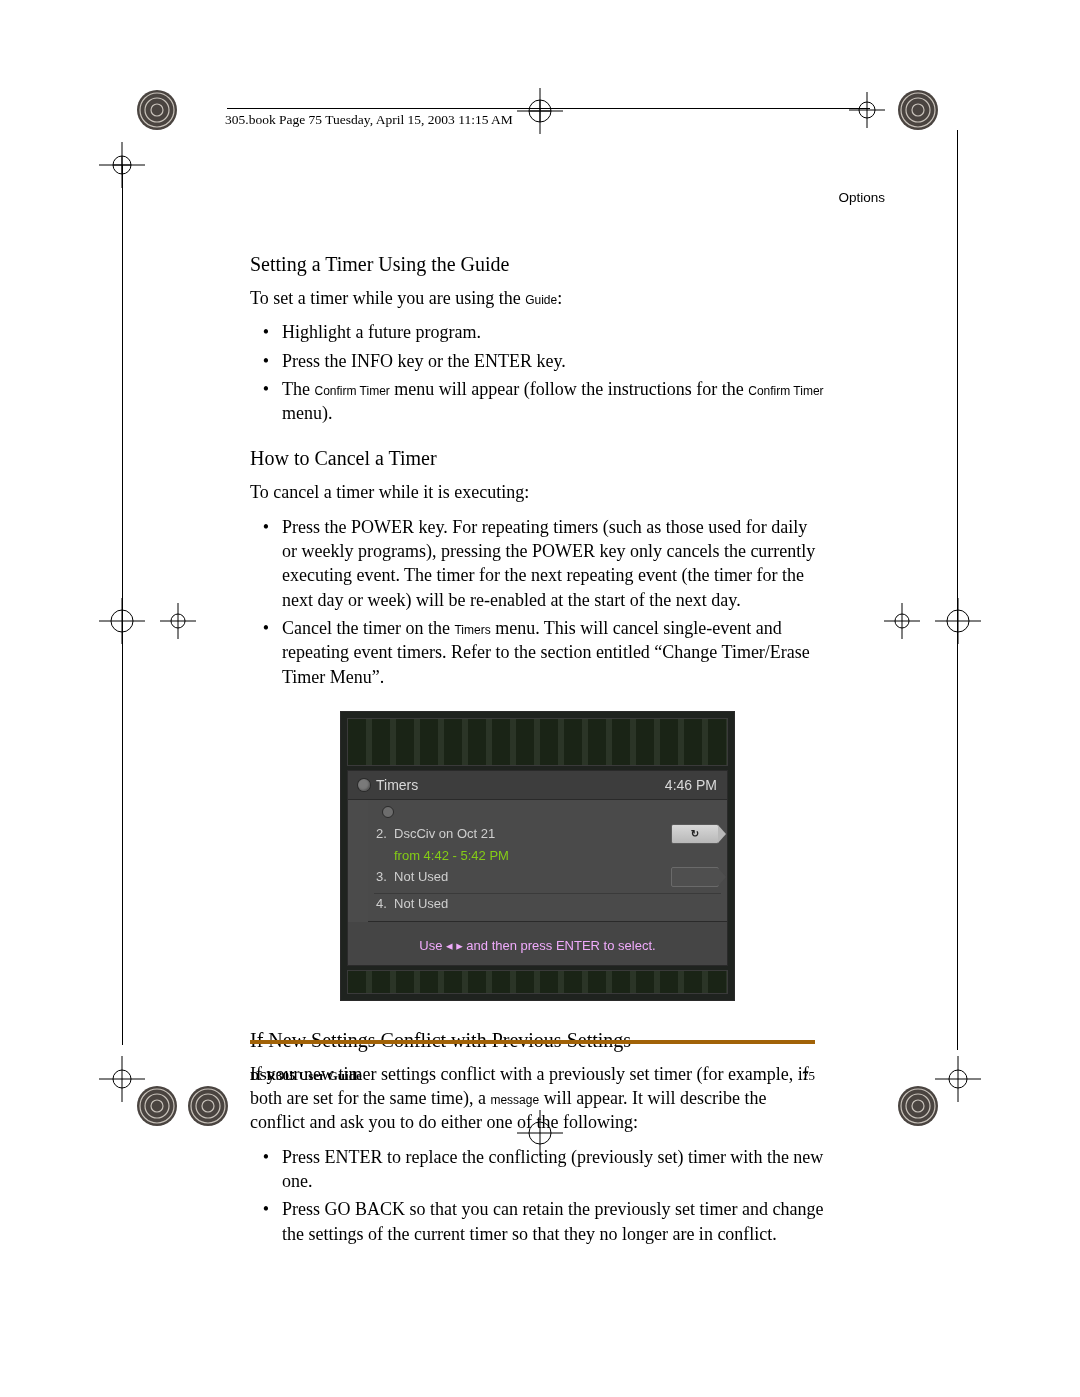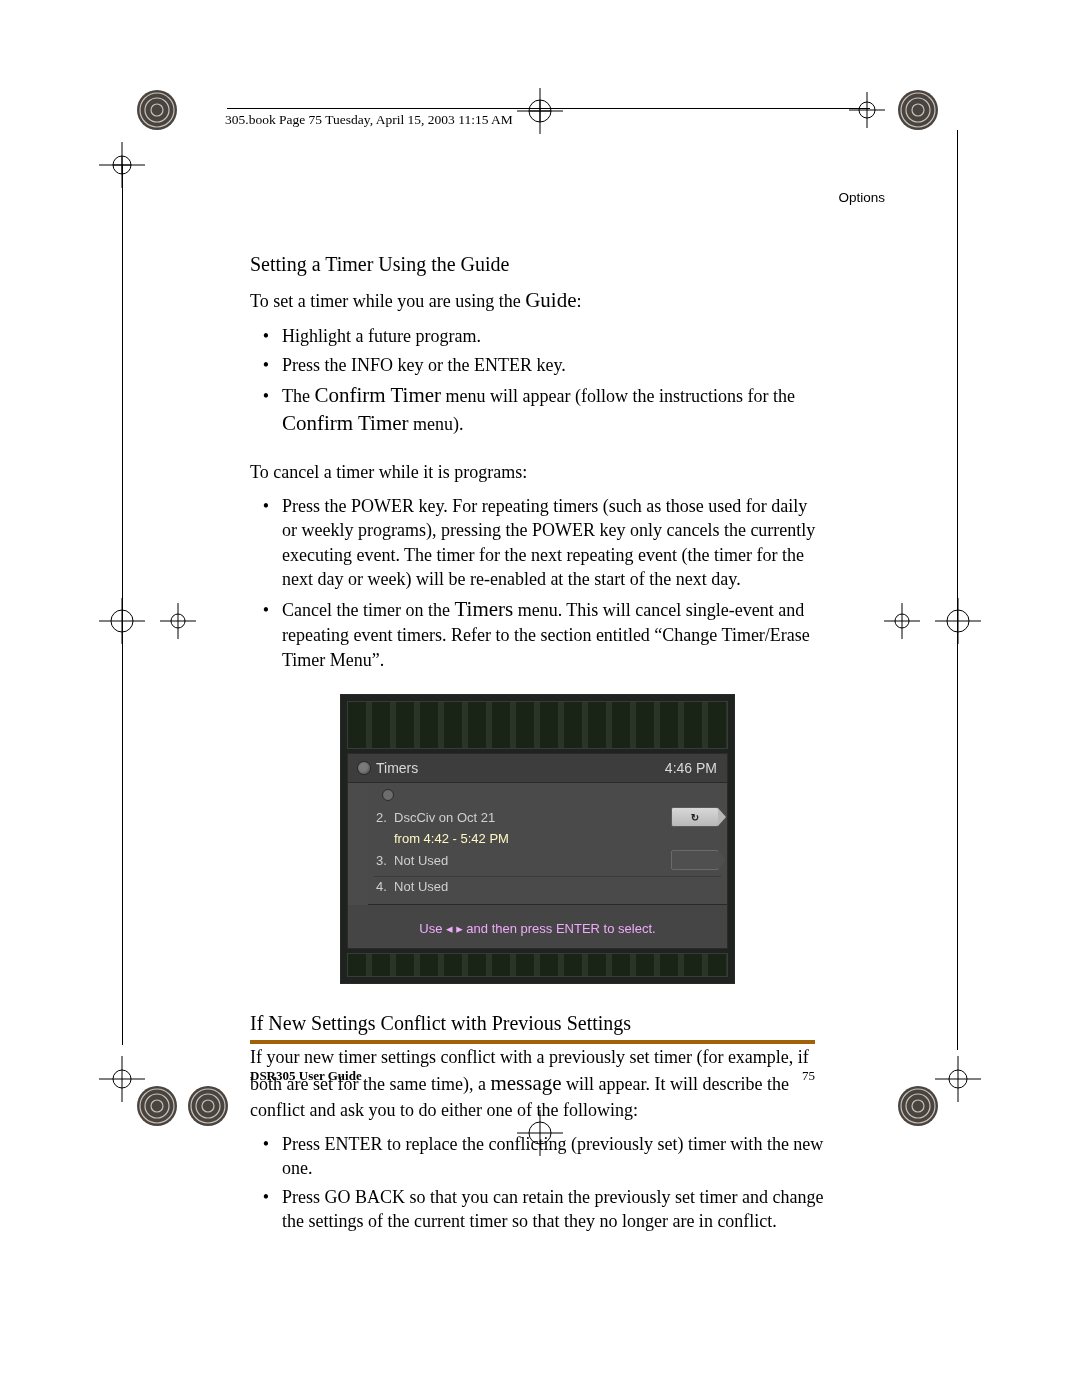--- a/index.html
+++ b/index.html
@@ -82,21 +82,21 @@
     margin: 0 0 22px 0;
     padding-left: 28px;
   }
   ul li {
     font-size: 18px;
     line-height: 1.35;
     margin: 4px 0;
     padding-left: 4px;
   }
   ul li::marker { content: "•  "; }
-  .sans { font-family: Liberation Serif, serif; font-size: 21px; margin-top: 16px; }
+  .sans { font-family: Liberation Sans, sans-serif; font-size: 12px; margin-top: 16px; }
 
   .screenshot {
     width: 395px;
     margin: 10px auto 28px auto;
     border: 1px solid #2a2a2a;
     background: #1f231f;
     box-sizing: border-box;
     padding: 6px;
     font-family: Arial, Helvetica, sans-serif;
   }
@@ -140,21 +140,21 @@
     border-bottom: 1px solid #2a2a2a;
     margin-left: 20px;
   }
   .panel-list .row {
     display: flex;
     align-items: center;
     justify-content: space-between;
     padding: 2px 2px;
   }
   .panel-list .row .txt { flex: 1; white-space: pre; }
-  .panel-list .row .sub { padding-left: 18px; color: #fef9c3; }
+  .panel-list .row .sub { padding-left: 18px; color: #84cc16; }
   .tag {
     width: 46px;
     height: 18px;
     background: linear-gradient(#d8d8d8,#b8b8b8);
     border: 1px solid #5a5a5a;
     border-radius: 2px;
     display: flex;
     align-items: center;
     justify-content: center;
     color: #222;
@@ -390,21 +390,22 @@
       <span>To set a timer while you are using the </span><span class="sans">Guide</span><span>:</span>
     </p>
     <ul>
       <li>Highlight a future program.</li>
       <li>Press the INFO key or the ENTER key.</li>
       <li>
         <span>The </span><span class="sans">Confirm Timer</span><span> menu will appear (follow the instructions for the </span><span class="sans">Confirm Timer</span><span> menu).</span>
       </li>
     </ul>
 
-    <p class="body">To cancel a timer while it is programs:</p>
+    <h2>How to Cancel a Timer</h2>
+    <p class="body">To cancel a timer while it is executing:</p>
     <ul>
       <li>Press the POWER key. For repeating timers (such as those used for daily or weekly programs), pressing the POWER key only cancels the currently executing event. The timer for the next repeating event (the timer for the next day or week) will be re-enabled at the start of the next day.</li>
       <li>
         <span>Cancel the timer on the </span><span class="sans">Timers</span><span> menu. This will cancel single-event and repeating event timers. Refer to the section entitled “Change Timer/Erase Timer Menu”.</span>
       </li>
     </ul>
 
     <div class="screenshot">
       <div class="shot-tv"></div>
       <div class="shot-panel">

